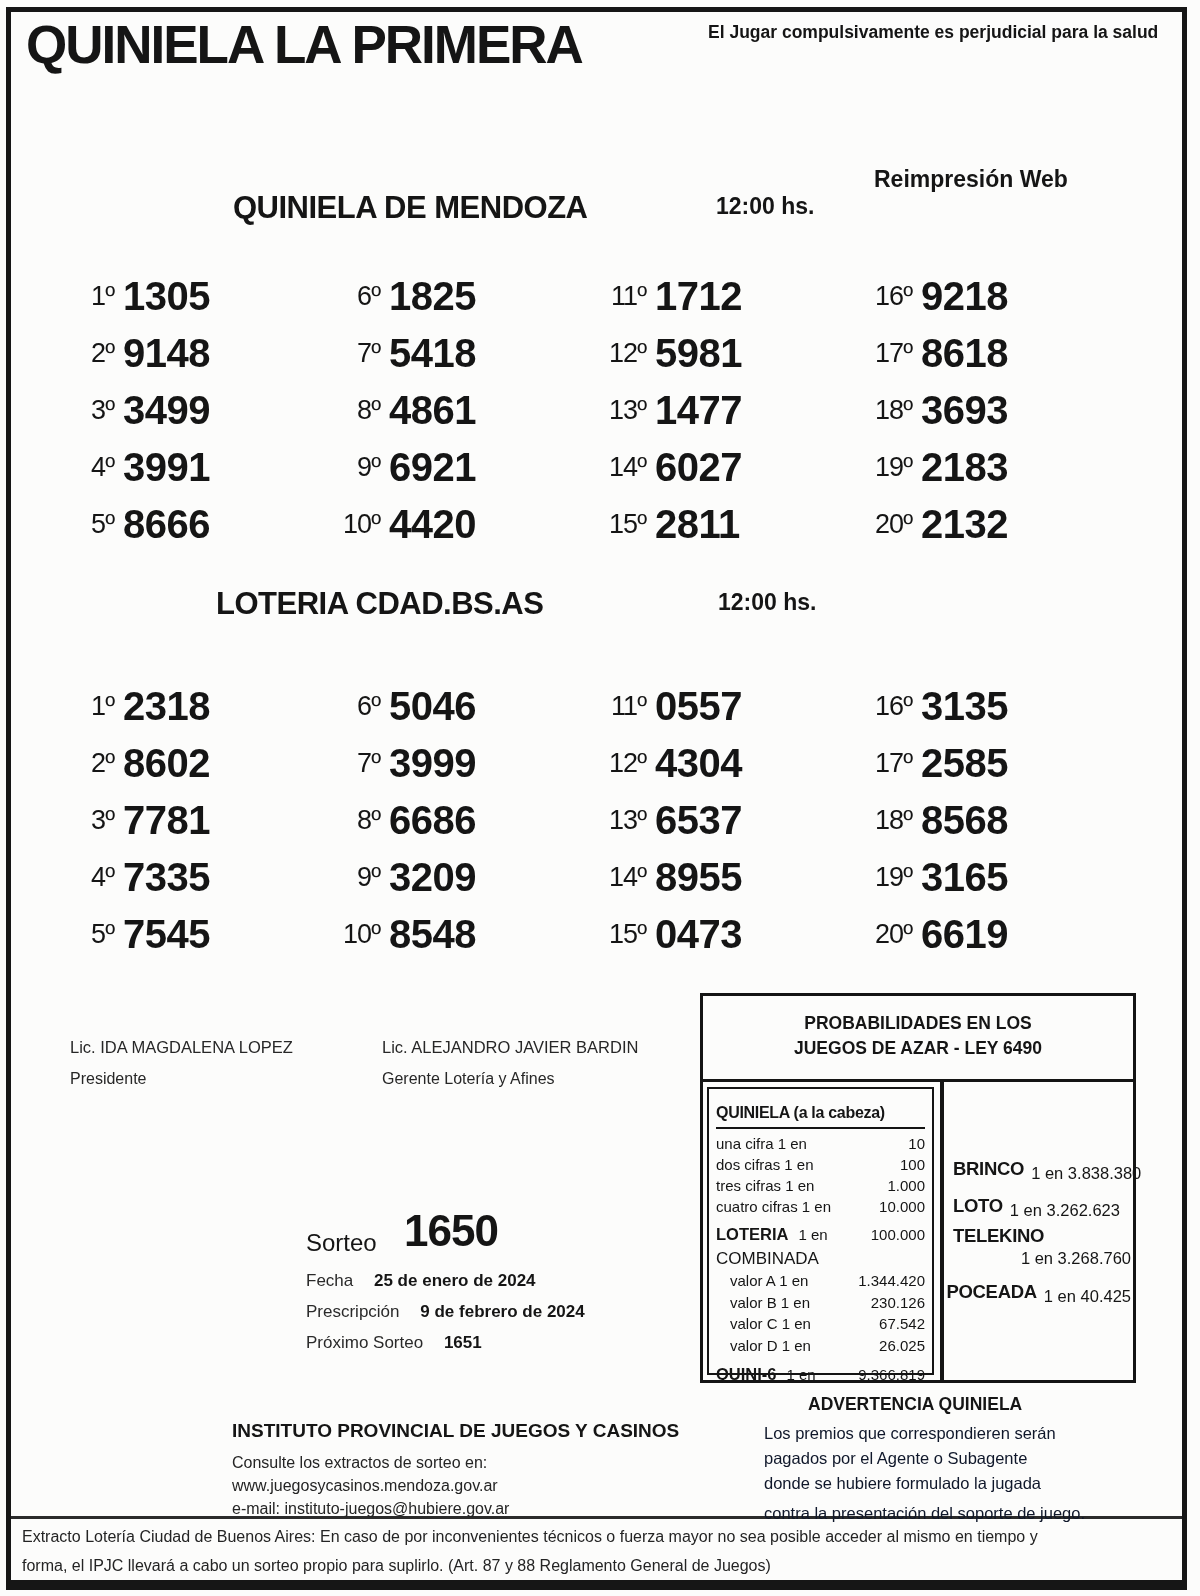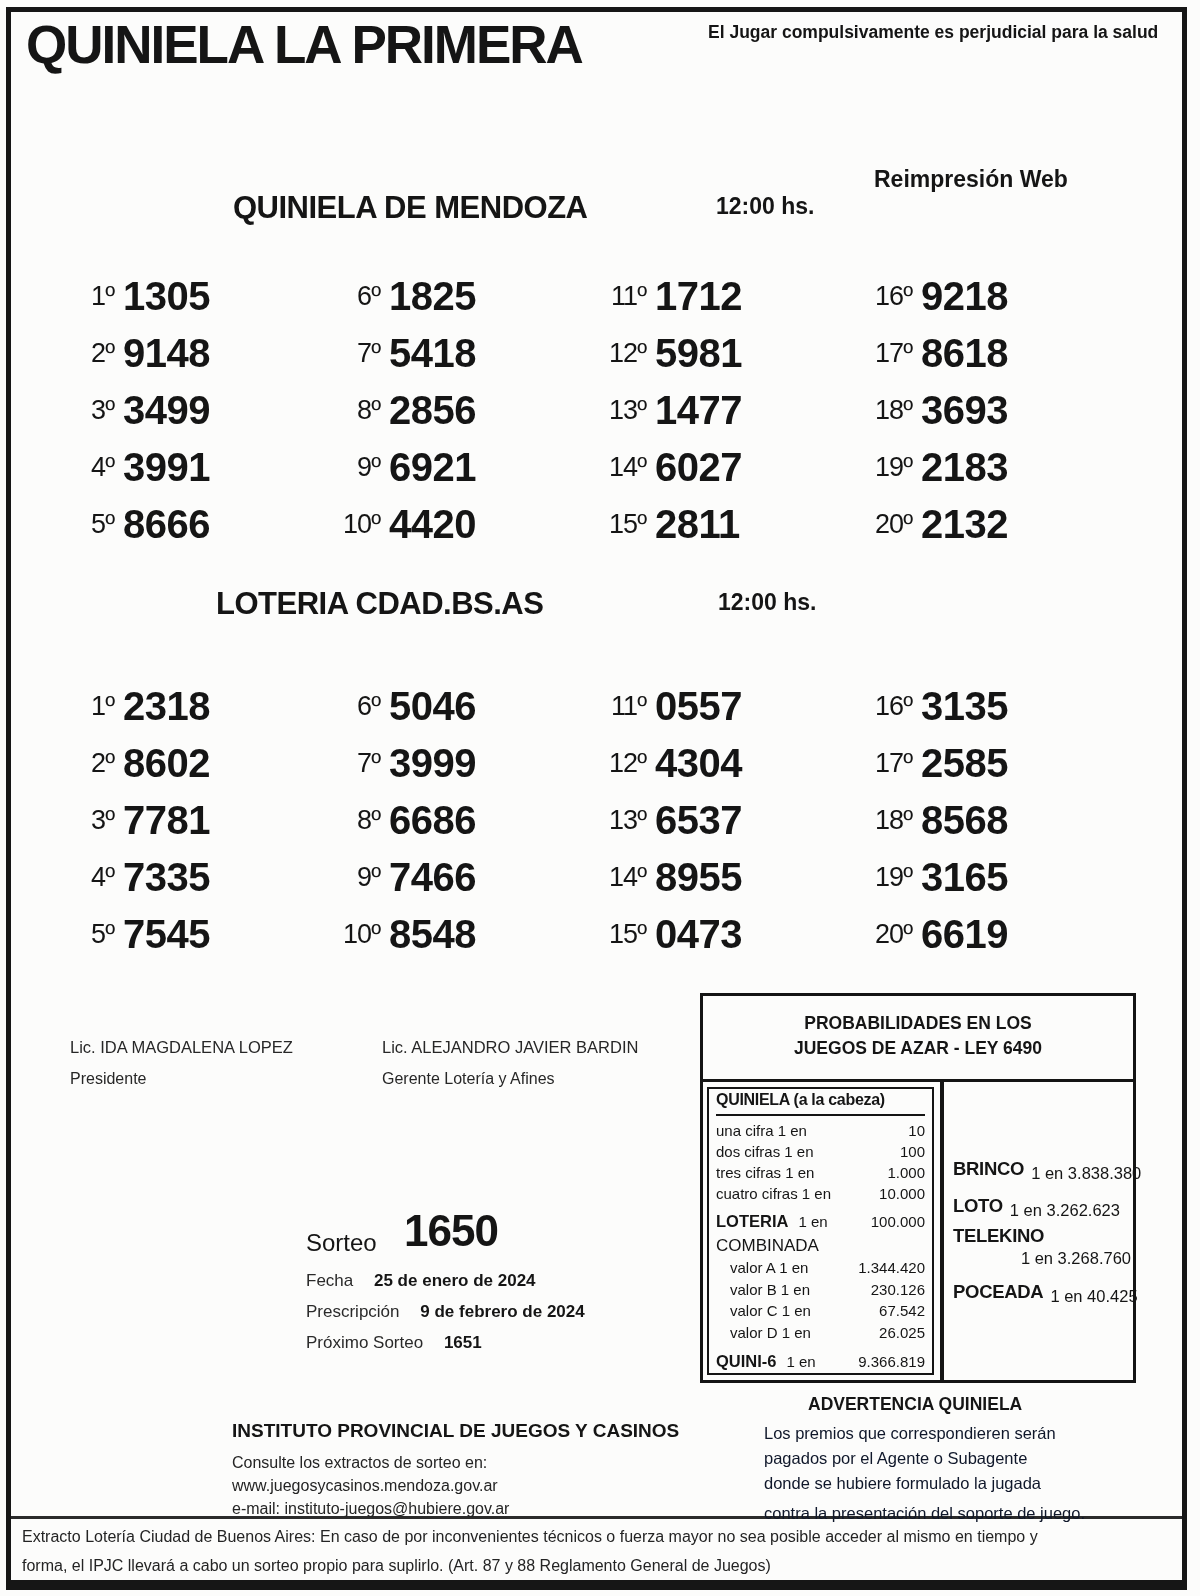--- a/index.html
+++ b/index.html
@@ -25,21 +25,21 @@
   .cell .num{font-size:40px;font-weight:bold;letter-spacing:-0.5px;}
 
   .sig .sig-name{font-size:16.5px;color:#272727;}
   .sig .sig-role{margin-top:13px;font-size:16px;color:#272727;}
 
   .prob-box{left:700px;top:993px;width:436px;height:390px;border:3px solid #141414;box-sizing:border-box;}
   .prob-header{height:86px;border-bottom:3px solid #141414;text-align:center;padding-top:15px;box-sizing:border-box;}
   .prob-header div{font-size:17.5px;font-weight:bold;line-height:25px;}
   .prob-body{position:relative;height:298px;}
   .prob-left{position:absolute;left:4px;top:5px;width:227px;height:288px;border:2px solid #141414;
-             box-sizing:border-box;padding:2px 7px 0 7px;}
+             box-sizing:border-box;padding:15px 7px 0 7px;}
   .prob-divider{position:absolute;left:237px;top:0;width:4px;height:298px;background:#141414;}
   .prob-right{position:absolute;left:250px;top:0;width:178px;height:298px;}
 
   .q-heading{font-size:16px;font-weight:bold;letter-spacing:-0.3px;border-bottom:2px solid #141414;
              padding-bottom:5px;margin-bottom:4px;}
   .q-row{display:flex;justify-content:space-between;font-size:15px;line-height:21px;}
   .big-row{display:flex;align-items:baseline;font-size:15px;line-height:22px;}
   .big-row .g-bold{font-weight:bold;font-size:16.5px;}
   .big-row .mid{margin-left:10px;}
   .big-row .val{flex:1;text-align:right;}
@@ -48,21 +48,21 @@
   .v-row{display:flex;justify-content:space-between;font-size:15px;line-height:21.5px;padding-left:14px;}
   .quini-row{margin-top:7px;}
 
   .game{display:flex;align-items:flex-end;gap:7px;}
   .g-name{font-size:18.5px;font-weight:bold;letter-spacing:-0.3px;}
   .g-odds{font-size:16.5px;position:relative;top:3px;white-space:nowrap;}
   .game-brinco{margin-top:76px;gap:7px;}
   .game-loto{margin-top:15px;}
   .tele-name{margin-top:8px;}
   .tele-odds{text-align:right;font-size:16.5px;margin-top:2px;}
-  .game-poceada{margin-top:13px;}
+  .game-poceada{margin-top:13px;justify-content:flex-end;}
 
   .sorteo-label{left:306px;top:1229px;font-size:24px;}
   .sorteo-num{left:404px;top:1206px;font-size:44px;font-weight:bold;letter-spacing:-1px;}
   .draw-rows{left:306px;top:1270px;}
   .draw-row{font-size:17px;line-height:21px;margin-bottom:10px;}
   .draw-row .lbl{color:#2a2a2a;}
   .draw-row .val{font-weight:bold;margin-left:16px;}
 
   .inst{left:232px;top:1420px;}
   .inst-name{font-size:19px;font-weight:bold;margin-bottom:9px;white-space:nowrap;}
@@ -120,21 +120,21 @@
         <span class="num">1825</span>
       </div>
 
       <div class="cell">
         <span class="pos">7º</span>
         <span class="num">5418</span>
       </div>
 
       <div class="cell">
         <span class="pos">8º</span>
-        <span class="num">2856</span>
+        <span class="num">4861</span>
       </div>
 
       <div class="cell">
         <span class="pos">9º</span>
         <span class="num">6921</span>
       </div>
 
       <div class="cell">
         <span class="pos">10º</span>
         <span class="num">4420</span>
@@ -230,21 +230,21 @@
         <span class="num">3999</span>
       </div>
 
       <div class="cell">
         <span class="pos">8º</span>
         <span class="num">6686</span>
       </div>
 
       <div class="cell">
         <span class="pos">9º</span>
-        <span class="num">7466</span>
+        <span class="num">3209</span>
       </div>
 
       <div class="cell">
         <span class="pos">10º</span>
         <span class="num">8548</span>
       </div>
 
       <div class="cell">
         <span class="pos">11º</span>
         <span class="num">0557</span>

